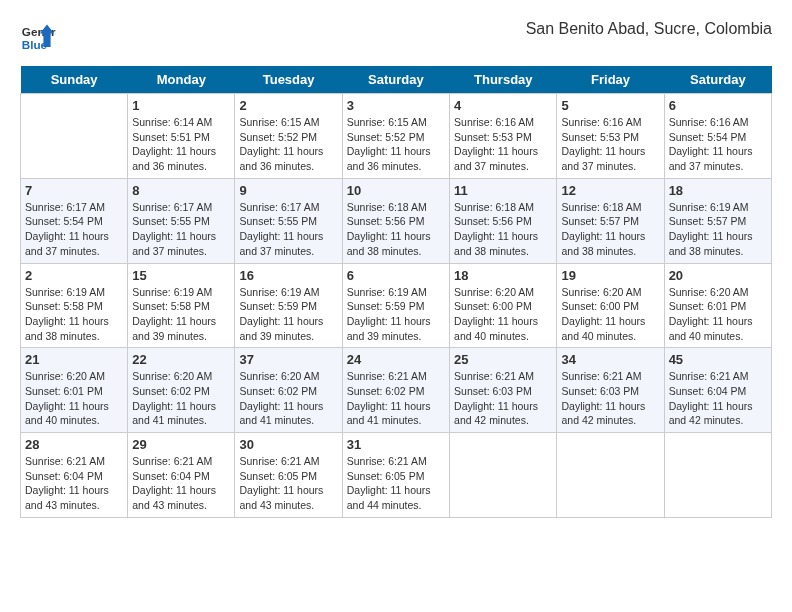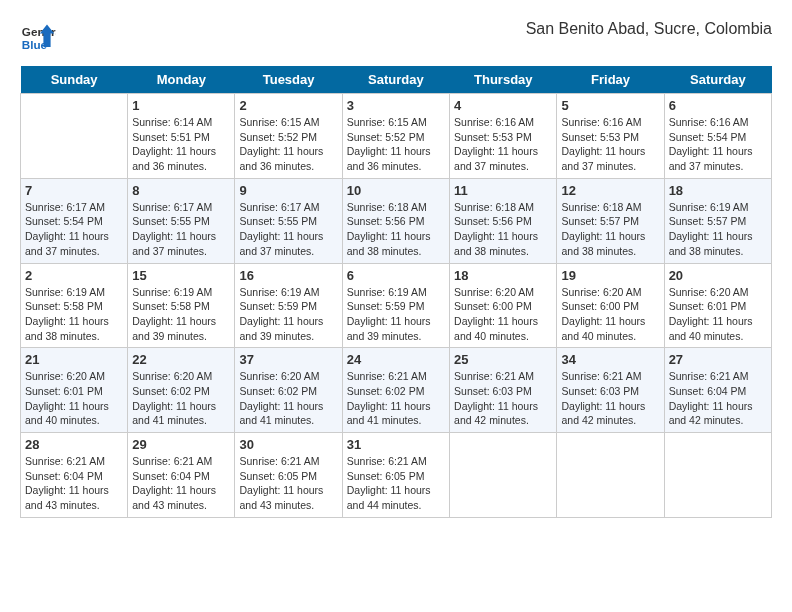--- a/index.html
+++ b/index.html
@@ -296,21 +296,21 @@
 and 42 minutes.</div>
         </td>
         <td>
           <span class="day-number">34</span>
           <div class="day-info" style="white-space: pre-line;">Sunrise: 6:21 AM
 Sunset: 6:03 PM
 Daylight: 11 hours
 and 42 minutes.</div>
         </td>
         <td>
-          <span class="day-number">27</span>
+          <span class="day-number">45</span>
           <div class="day-info" style="white-space: pre-line;">Sunrise: 6:21 AM
 Sunset: 6:04 PM
 Daylight: 11 hours
 and 42 minutes.</div>
         </td>
       </tr>
       <tr>
         <td>
           <span class="day-number">28</span>
           <div class="day-info" style="white-space: pre-line;">Sunrise: 6:21 AM

